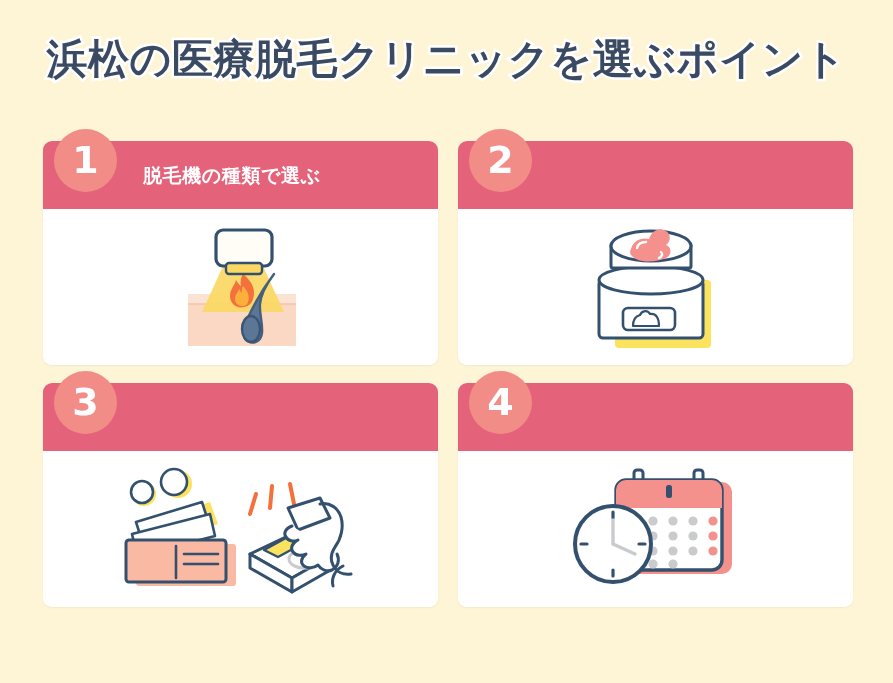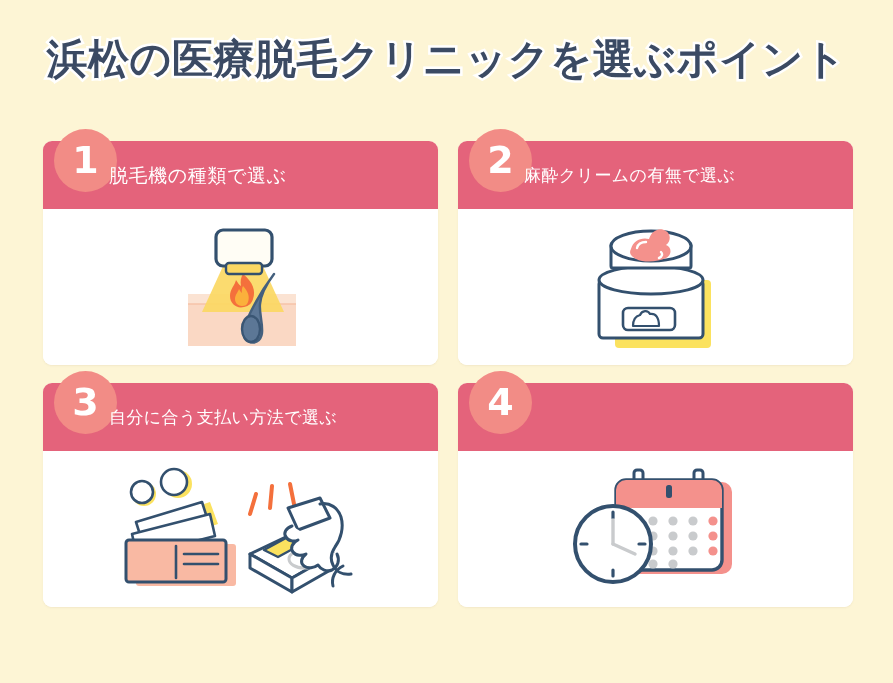--- a/index.html
+++ b/index.html
@@ -95,24 +95,24 @@
     font-size: 38px;
     font-weight: 700;
     line-height: 1;
     font-family: "DejaVu Sans", "Liberation Sans", sans-serif;
     padding-bottom: 2px;
   }
 
   .card-title {
     position: relative;
     z-index: 4;
-    margin-left: 66px;
+    margin-left: 100px;
     color: #FFFFFF;
     font-size: 19px;
-    font-weight: 400;
+    font-weight: 700;
     letter-spacing: 0.6px;
     line-height: 1.2;
     white-space: nowrap;
   }
 
   .card-title.small { font-size: 17px; letter-spacing: 0.4px; }
 
   .card-body {
     position: relative;
     height: 156px;
@@ -171,21 +171,20 @@
           <rect x="60" y="47" width="36" height="11" rx="3" fill="#FBD863" stroke="#33506E" stroke-width="2.4"></rect>
         </svg>
       </div>
     </div>
 
     <div class="card">
       <div class="card-header">
         <div class="badge">
           <span class="badge-num">2</span>
         </div>
-        <div class="card-title small">麻酔クリームの有無で選ぶ</div>
       </div>
       <div class="card-body">
         <svg class="illus illus-2" width="150" height="142" viewBox="0 0 150 142">
 
           <rect x="34" y="64" width="96" height="68" rx="4" fill="#FBE25F"></rect>
 
           <path d="M22 64 h96 a4 4 0 0 1 4 4 v50 a4 4 0 0 1 -4 4 h-96 a4 4 0 0 1 -4 -4 v-50 a4 4 0 0 1 4 -4 z" fill="#FFFFFF" stroke="#33506E" stroke-width="3"></path>
 
           <ellipse cx="70" cy="64" rx="52" ry="14" fill="#FFFFFF" stroke="#33506E" stroke-width="3"></ellipse>
 
@@ -201,21 +200,20 @@
           <path d="M52 110 c0 -7 3 -10 7 -11 c2 -5 8 -5 10 -1 c6 -1 9 4 9 12 z" fill="#FFFFFF" stroke="#33506E" stroke-width="2.2" stroke-linejoin="round"></path>
         </svg>
       </div>
     </div>
 
     <div class="card">
       <div class="card-header">
         <div class="badge">
           <span class="badge-num">3</span>
         </div>
-        <div class="card-title small">自分に合う支払い方法で選ぶ</div>
       </div>
       <div class="card-body">
         <svg class="illus illus-3" width="258" height="136" viewBox="0 0 258 136">
 
             <circle cx="64" cy="22" r="14" fill="#FBE25F"></circle>
             <circle cx="30" cy="32" r="12" fill="#FBE25F"></circle>
             <circle cx="28" cy="30" r="11" fill="#FFFFFF" stroke="#33506E" stroke-width="2.6"></circle>
             <circle cx="60" cy="20" r="13" fill="#FFFFFF" stroke="#33506E" stroke-width="2.6"></circle>
 
             <path d="M30 62 L96 40 L104 62 L38 84 Z" fill="#FBE25F"></path>

